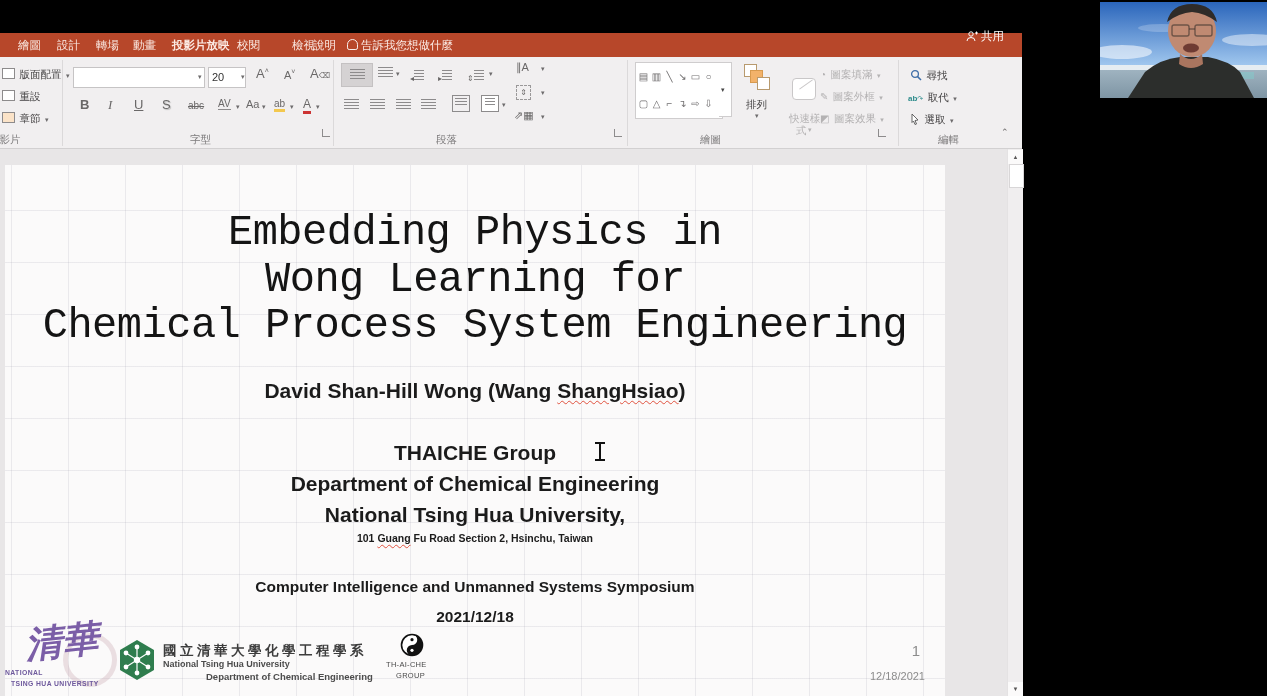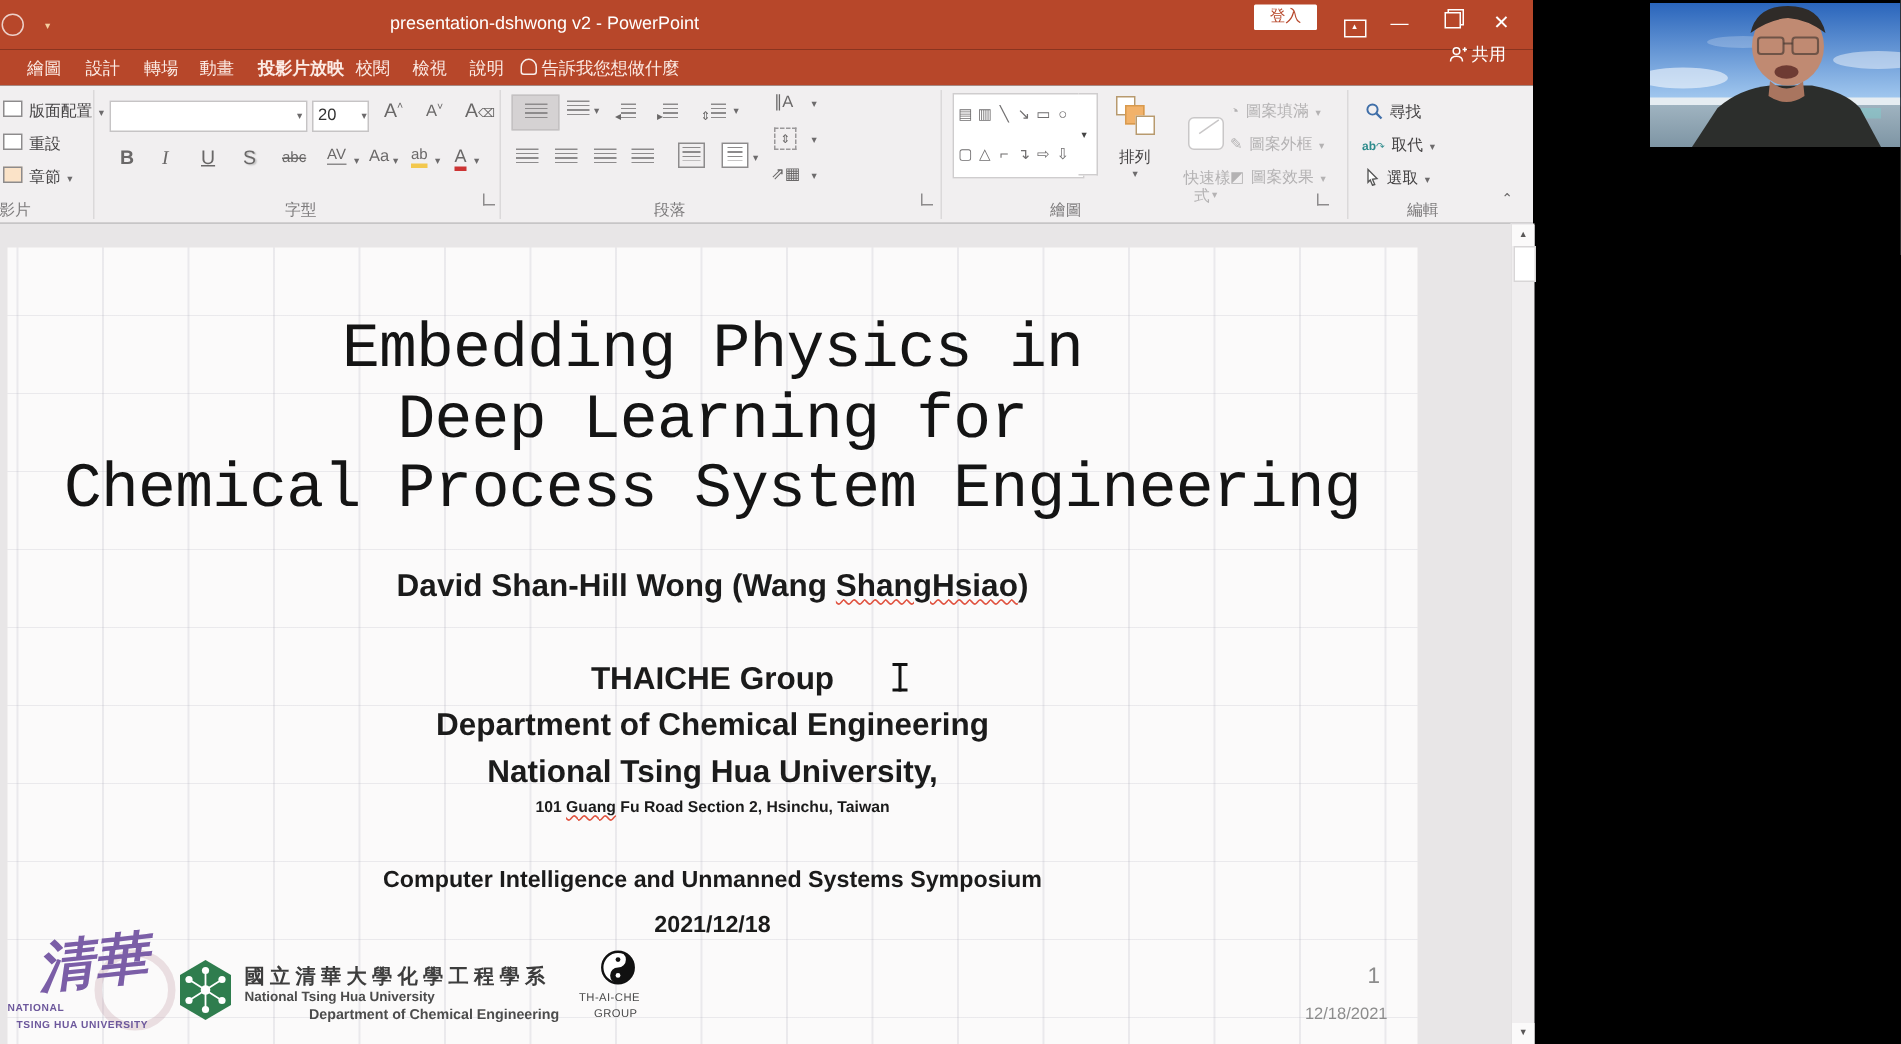--- a/index.html
+++ b/index.html
@@ -54,43 +54,29 @@
   .thtxt{position:absolute;font-size:7.5px;color:#4a4a4a;letter-spacing:.3px;white-space:nowrap;}
   
   .mini-slide{width:11px;height:9px;border:1px solid #8d8b8c;background:#fff;}
   .sq{position:absolute;width:11px;height:11px;border:1px solid #b89a6e;background:#fff;}
 </style>
 </head>
 <body>
 
 <div id="root">
 
-  <div id="titlebar" class="abs">
-    <div class="abs" style="left:1px;top:9px;width:13px;height:13px;border:1px solid rgba(255,255,255,.75);border-radius:50%;"></div>
-    <div class="abs caret" style="left:30px;top:13px;color:#f4cfa0;">▾</div>
-    <div class="abs tb-txt" style="left:163px;top:8px;width:400px;text-align:center;">presentation-dshwong v2  -  PowerPoint</div>
-    <div id="signin">登入</div>
-    <div class="winbtn" style="left:890px;">
-      <span style="display:inline-block;width:13px;height:10px;border:1px solid #fff;font-size:6px;line-height:9px;">▴</span>
-    </div>
-    <div class="winbtn" style="left:920px;">—</div>
-    <div class="winbtn" style="left:955px;">
-      <span style="display:inline-block;width:9px;height:9px;border:1px solid #fff;box-shadow:2px -2px 0 -1px #b7472a,2px -2px 0 0 #fff;"></span>
-    </div>
-    <div class="winbtn" style="left:988px;font-size:13px;">✕</div>
-  </div>
 
   <div id="tabbar" class="abs">
     <span class="tab" style="left:18px;">繪圖</span>
     <span class="tab" style="left:57px;">設計</span>
     <span class="tab" style="left:96px;">轉場</span>
     <span class="tab" style="left:133px;">動畫</span>
     <span class="tab" style="left:172px;font-weight:bold;">投影片放映</span>
     <span class="tab" style="left:237px;">校閱</span>
-    <span class="tab" style="left:275px;">檢視</span>
+    <span class="tab" style="left:292px;">檢視</span>
     <span class="tab" style="left:313px;">說明</span>
     <span class="abs" style="left:347px;top:6px;width:9px;height:9px;border:1px solid rgba(255,255,255,.9);border-radius:50% 50% 20% 20%;"></span>
     <span class="tab" style="left:361px;">告訴我您想做什麼</span>
 
     <svg class="abs" style="left:966px;top:-3px;" width="12" height="12" viewBox="0 0 12 12">
       <circle cx="5" cy="4" r="2.2" fill="none" stroke="#fff" stroke-width="1"></circle>
       <path d="M1,11 Q1,7.5 5,7.5 Q9,7.5 9,11" fill="none" stroke="#fff" stroke-width="1"></path>
       <path d="M9,3 h3 M10.5,1.5 v3" stroke="#fff" stroke-width="1"></path>
     </svg>
     <span class="tab" style="left:981px;top:-4px;color:#fff;">共用</span>
@@ -250,21 +236,21 @@
     </div>
     <div class="grp-label" style="left:938px;">編輯</div>
     <span class="abs" style="left:1001px;top:70px;color:#6a6868;font-size:9px;">⌃</span>
   </div>
 
   <div id="workspace" class="abs">
     <div id="slide">
 
       <div id="sl-title" class="sl-center">
         <div>Embedding Physics in</div>
-        <div>Deep Learning for</div>
+        <div>Wong Learning for</div>
         <div>Chemical Process System Engineering</div>
       </div>
 
       <div class="sl-center bold17" style="top:214px;"><span>David Shan-Hill Wong (Wang </span><span class="squiggle">ShangHsiao</span><span>)</span></div>
 
       <div class="sl-center bold17" style="top:276px;">THAICHE Group</div>
       <div class="sl-center bold17" style="top:307px;">Department of Chemical Engineering</div>
       <div class="sl-center bold17" style="top:338px;">National Tsing Hua University,</div>
       <div class="sl-center" style="top:367px;font-size:10.5px;font-weight:bold;"><span>101 </span><span class="squiggle">Guang</span><span> Fu Road Section 2, Hsinchu, Taiwan</span></div>
 

